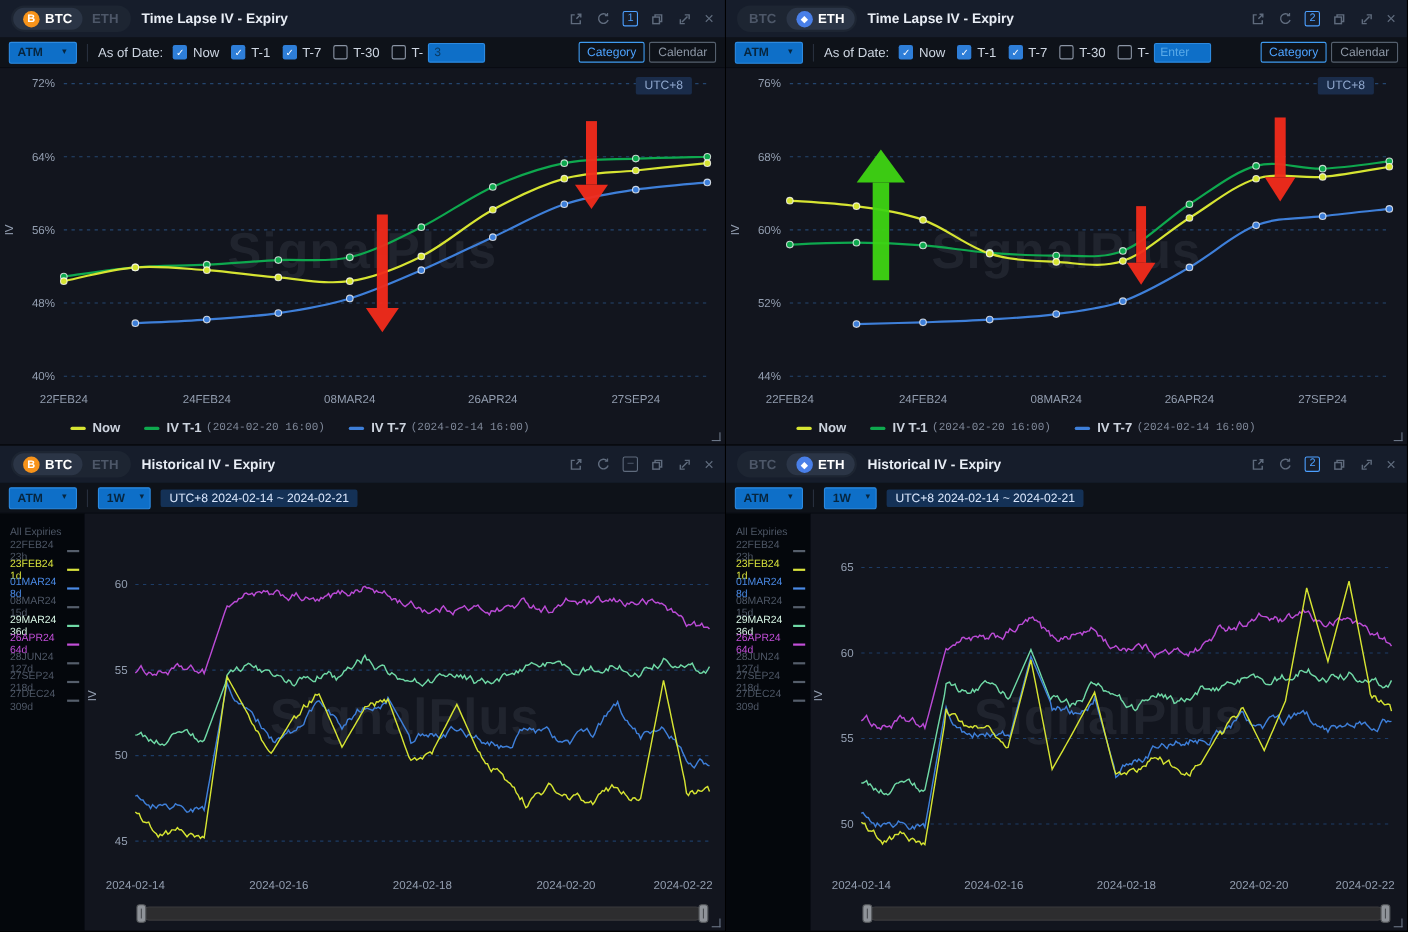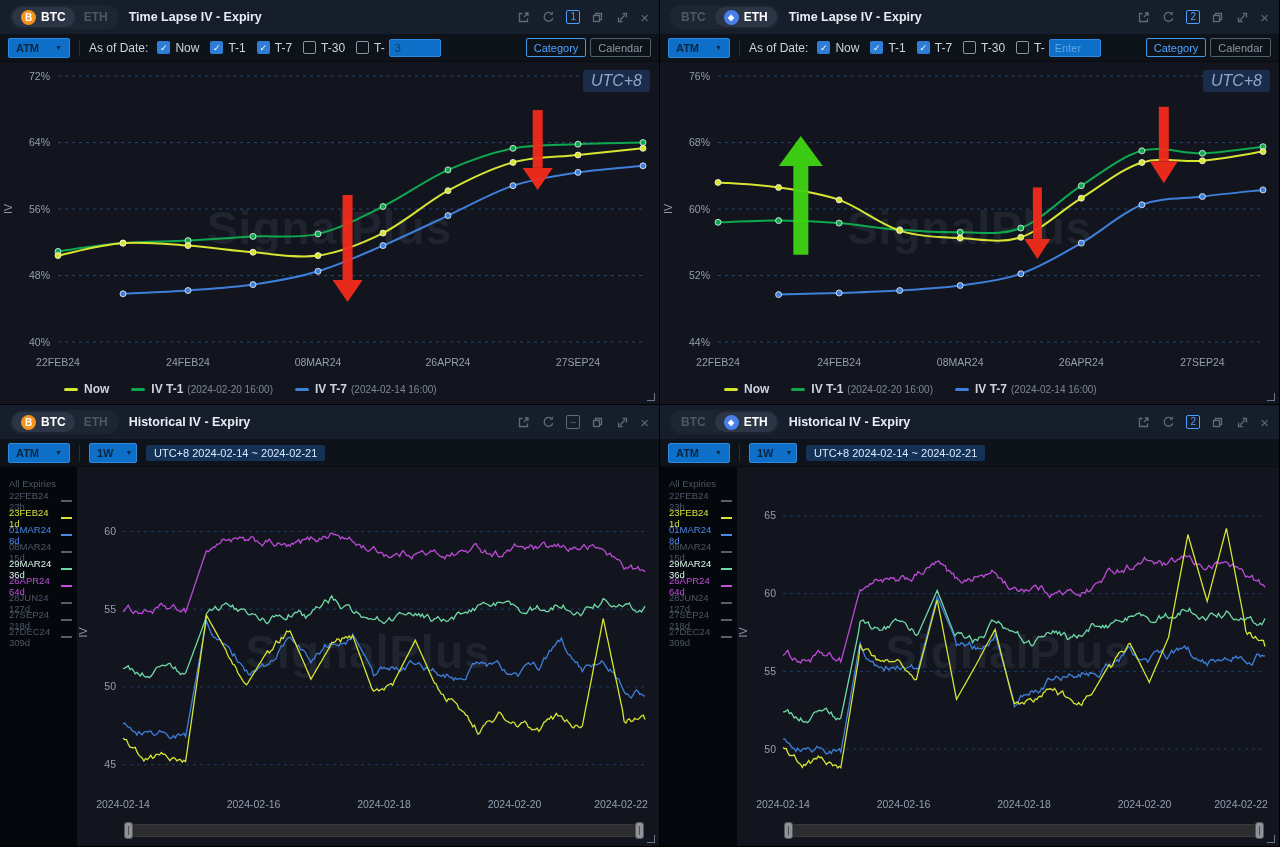--- a/index.html
+++ b/index.html
@@ -37,26 +37,26 @@
   .btns { margin-left:auto; display:flex; gap:4px; }
   .btn-cat { height:19px; font-size:11px; padding:0 7px; background:transparent; border:1px solid #55606e; border-radius:2px; color:#8d97a5; font-family:inherit; cursor:pointer; }
   .btn-cat.active { border-color:#3f9bf0; color:#4da3ff;text-align:center; }
   .range-badge { background:#143156; color:#dce8fd; font-size:11px; padding:2px 8px; border-radius:2px; }
   .chartarea { flex:1; position:relative; background:#12151e; min-height:0; }
   svg.chart { position:absolute; left:0; top:0; width:100%; height:100%; }
   svg.chart-b { position:absolute; left:0; top:0; width:100%; height:calc(100% - 28px); }
   svg text { font-family:"Liberation Sans", sans-serif; }
   .ax { fill:#939eb0; font-size:10.5px; }
   .watermark { position:absolute; top:50%; left:50%; transform:translate(-50%,-60%); font-size:46px; font-weight:bold; color:rgba(138,149,166,0.12); letter-spacing:1px; white-space:nowrap; pointer-events:none; }
-  .utc-badge { position:absolute; top:8px; right:9px; background:#1a2c4a; color:#8ea6cc; font-size:16px; padding:2px 8px; border-radius:2px;font-style:italic; }
+  .utc-badge { position:absolute; top:8px; right:30px; background:#1a2c4a; color:#8ea6cc; font-size:11px; padding:2px 8px; border-radius:2px; }
   .legend { position:absolute; left:64px; bottom:8px; display:flex; gap:22px; align-items:center; }
   .leg-item { display:flex; align-items:center; gap:6px; }
   .leg-swatch { width:14px; height:3px; border-radius:2px; }
   .leg-label { font-size:12px; color:#ccd3de; font-weight:bold; }
-  .leg-sub { font-size:10px; color:#7e8798; margin-left:-2px; }
+  .leg-sub { font-size:10px; color:#7e8798; margin-left:-2px;font-family:Liberation Mono, monospace; }
   .resize-corner { position:absolute; right:4px; bottom:3px; width:8px; height:8px; border-right:1.5px solid #6b7687; border-bottom:1.5px solid #6b7687; }
   .bottom-body { flex:1; display:flex; min-height:0; }
   .expiry-sidebar { width:77px; background:#04070c; padding:8px 5px 0 9px; flex:none; }
   .exp-item { display:flex; align-items:center; justify-content:space-between; height:17px; font-size:9.5px; cursor:pointer; }
   .exp-dash { width:11px; height:2px; flex:none; margin-left:2px; }
   .slider-row { position:absolute; left:46px; right:14px; bottom:6px; height:18px; }
   .slider-track { position:relative; height:13px; background:#2d2d2f; border:1px solid #3a3a3d; border-radius:7px; margin:2px 6px 0 6px; }
   .slider-handle { position:absolute; top:-3px; width:9px; height:17px; background:#8f9399; border:1px solid #55585c; border-radius:3px; }
   .slider-handle::after { content:""; position:absolute; left:3px; top:3px; bottom:3px; width:1px; background:#4a4d52; }
   .slider-handle.l { left:-6px; }

